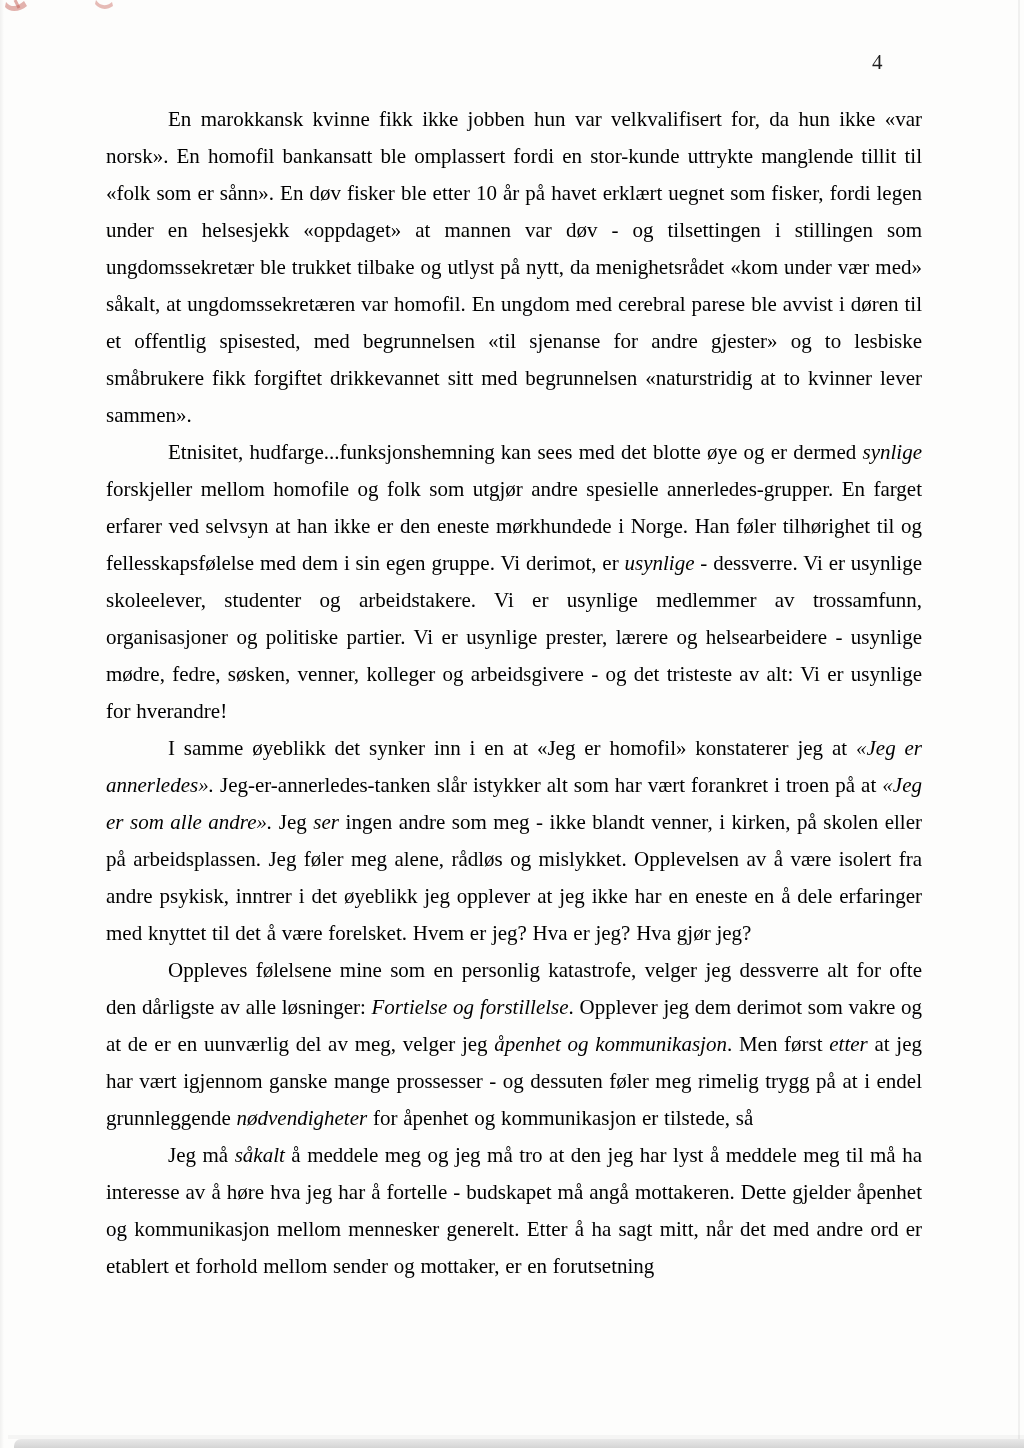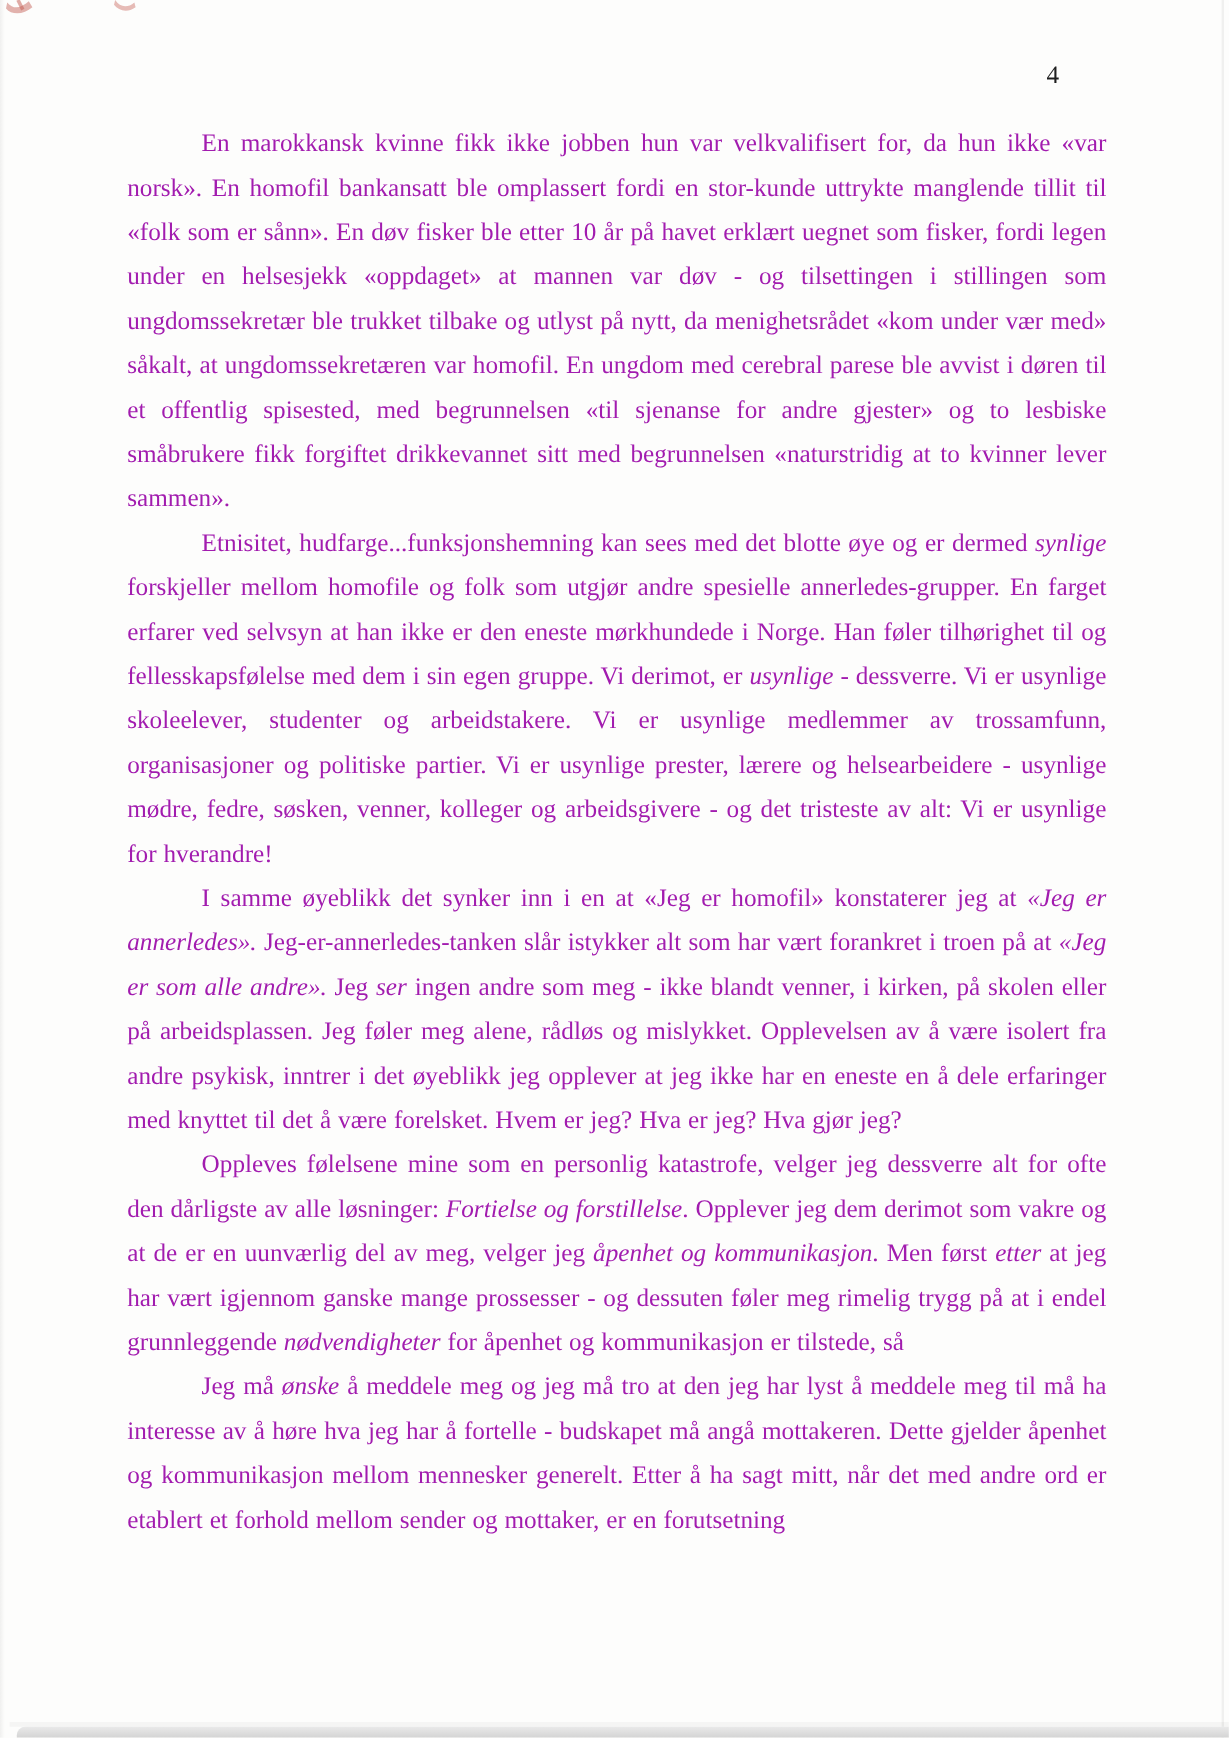--- a/index.html
+++ b/index.html
@@ -51,21 +51,21 @@
     left: 872px;
     top: 50px;
     font-size: 21px;
     color: #1e1e1e;
   }
   .text-block {
     position: absolute;
     left: 106px;
     top: 101px;
     width: 816px;
-    color: #a21caf;
+    color: #000000;
   }
   .text-block p {
     margin: 0;
     font-size: 21px;
     line-height: 37px;
     text-align: justify;
     word-spacing: 0.5px;
   }
   .text-block p.indent {
     text-indent: 62px;
@@ -90,14 +90,14 @@
   </svg>
 </div>
 
 <div class="page-number">4</div>
 
 <div class="text-block">
     <p class="indent"><span>En marokkansk kvinne fikk ikke jobben hun var velkvalifisert for, da hun ikke «var norsk». En homofil bankansatt ble omplassert fordi en stor-kunde uttrykte manglende tillit til «folk som er sånn». En døv fisker ble etter 10 år på havet erklært uegnet som fisker, fordi legen under en helsesjekk «oppdaget» at mannen var døv - og tilsettingen i stillingen som ungdomssekretær ble trukket tilbake og utlyst på nytt, da menighetsrådet «kom under vær med» såkalt, at ungdomssekretæren var homofil. En ungdom med cerebral parese ble avvist i døren til et offentlig spisested, med begrunnelsen «til sjenanse for andre gjester» og to lesbiske småbrukere fikk forgiftet drikkevannet sitt med begrunnelsen «naturstridig at to kvinner lever sammen».</span></p>
     <p class="indent"><span>Etnisitet, hudfarge...funksjonshemning kan sees med det blotte øye og er dermed </span><i>synlige</i><span> forskjeller mellom homofile og folk som utgjør andre spesielle annerledes-grupper. En farget erfarer ved selvsyn at han ikke er den eneste mørkhundede i Norge. Han føler tilhørighet til og fellesskapsfølelse med dem i sin egen gruppe. Vi derimot, er </span><i>usynlige</i><span> - dessverre. Vi er usynlige skoleelever, studenter og arbeidstakere. Vi er usynlige medlemmer av trossamfunn, organisasjoner og politiske partier. Vi er usynlige prester, lærere og helsearbeidere - usynlige mødre, fedre, søsken, venner, kolleger og arbeidsgivere - og det tristeste av alt: Vi er usynlige for hverandre!</span></p>
     <p class="indent"><span>I samme øyeblikk det synker inn i en at «Jeg er homofil» konstaterer jeg at </span><i>«Jeg er annerledes».</i><span> Jeg-er-annerledes-tanken slår istykker alt som har vært forankret i troen på at </span><i>«Jeg er som alle andre».</i><span> Jeg </span><i>ser</i><span> ingen andre som meg - ikke blandt venner, i kirken, på skolen eller på arbeidsplassen. Jeg føler meg alene, rådløs og mislykket. Opplevelsen av å være isolert fra andre psykisk, inntrer i det øyeblikk jeg opplever at jeg ikke har en eneste en å dele erfaringer med knyttet til det å være forelsket. Hvem er jeg? Hva er jeg? Hva gjør jeg?</span></p>
     <p class="indent"><span>Oppleves følelsene mine som en personlig katastrofe, velger jeg dessverre alt for ofte den dårligste av alle løsninger: </span><i>Fortielse og forstillelse</i><span>. Opplever jeg dem derimot som vakre og at de er en uunværlig del av meg, velger jeg </span><i>åpenhet og kommunikasjon</i><span>. Men først </span><i>etter</i><span> at jeg har vært igjennom ganske mange prossesser - og dessuten føler meg rimelig trygg på at i endel grunnleggende </span><i>nødvendigheter</i><span> for åpenhet og kommunikasjon er tilstede, så</span></p>
-    <p class="indent"><span>Jeg må </span><i>ønske</i><span> å meddele meg og jeg må tro at den jeg har lyst å meddele meg til må ha interesse av å høre hva jeg har å fortelle - budskapet må angå mottakeren. Dette gjelder åpenhet og kommunikasjon mellom mennesker generelt. Etter å ha sagt mitt, når det med andre ord er etablert et forhold mellom sender og mottaker, er en forutsetning</span></p>
+    <p class="indent"><span>Jeg må </span><i>såkalt</i><span> å meddele meg og jeg må tro at den jeg har lyst å meddele meg til må ha interesse av å høre hva jeg har å fortelle - budskapet må angå mottakeren. Dette gjelder åpenhet og kommunikasjon mellom mennesker generelt. Etter å ha sagt mitt, når det med andre ord er etablert et forhold mellom sender og mottaker, er en forutsetning</span></p>
   </div>
 
 </body></html>

